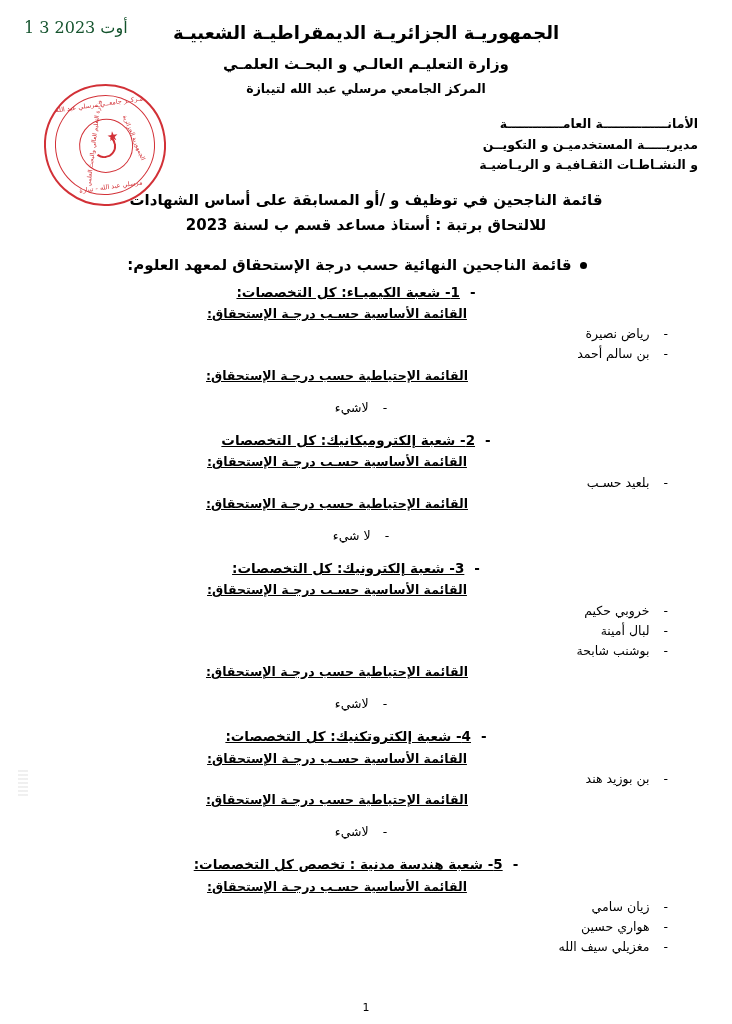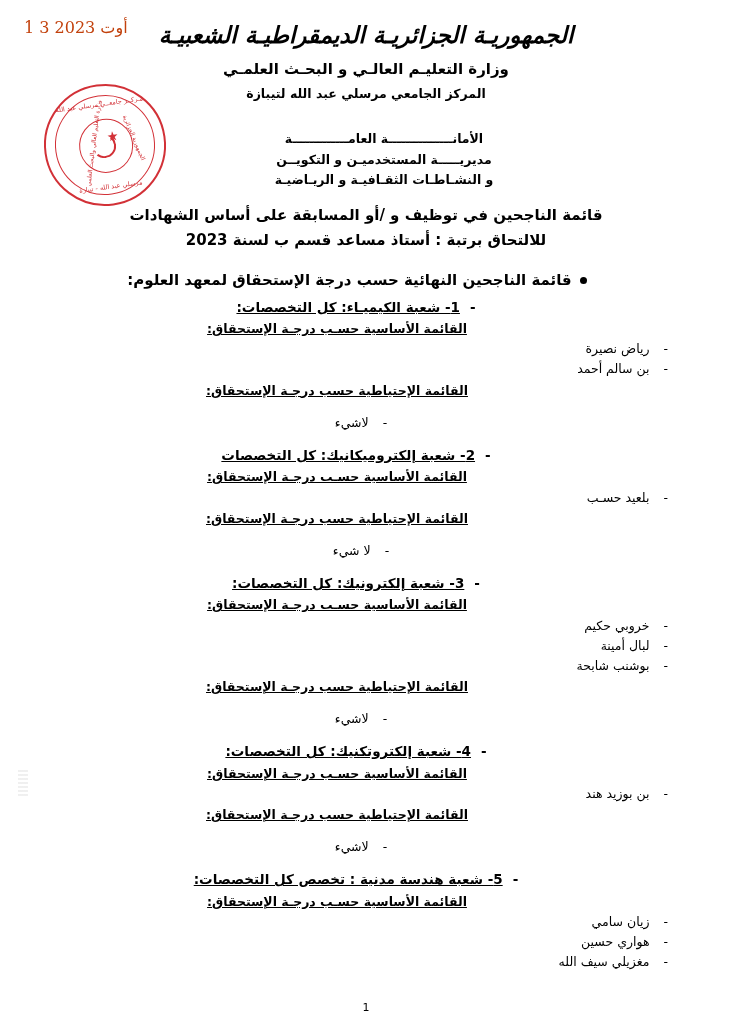--- a/index.html
+++ b/index.html
@@ -21,21 +21,21 @@
     height: 1024px;
     box-sizing: border-box;
     padding: 18px 34px 10px 34px;
   }
 
   
   .date-stamp {
     position: absolute;
     top: 18px;
     left: 24px;
-    color: #c2410c;
+    color: #14532d;
     font-family: "DejaVu Serif", "Liberation Serif", serif;
     font-size: 16px;
     letter-spacing: 2px;
     direction: ltr;
     white-space: nowrap;
   }
   .date-stamp .day { letter-spacing: 6px; }
 
   
   .stamp {
@@ -101,38 +101,37 @@
   }
   .stamp-text-mid-l { left: 4px; transform: rotate(-75deg); }
   .stamp-text-mid-r { right: 4px; transform: rotate(75deg); }
 
   
   .hdr {
     text-align: center;
     font-weight: bold;
   }
   .hdr-1 {
-    font-size: 23px;
+    font-size: 18px;
     letter-spacing: 1px;
     margin: 4px 0 0 0;
-    font-style: italic;
   }
   .hdr-2 {
     font-size: 15px;
     margin: 12px 0 0 0;
   }
   .hdr-3 {
     font-size: 12.5px;
     margin: 8px 0 0 0;
   }
 
   
   .admin {
-    margin-top: 28px;
-    text-align: center;
+    margin-top: 18px;
+    text-align: right;
     padding-left: 36px;
     font-size: 12.5px;
     line-height: 1.65;
     font-weight: bold;
   }
   .admin div { white-space: nowrap; }
 
   
   .list-title {
     text-align: center;

